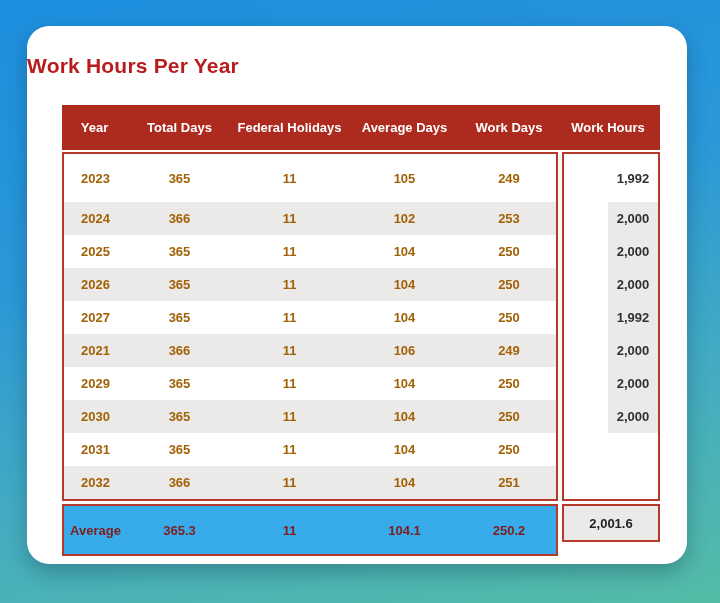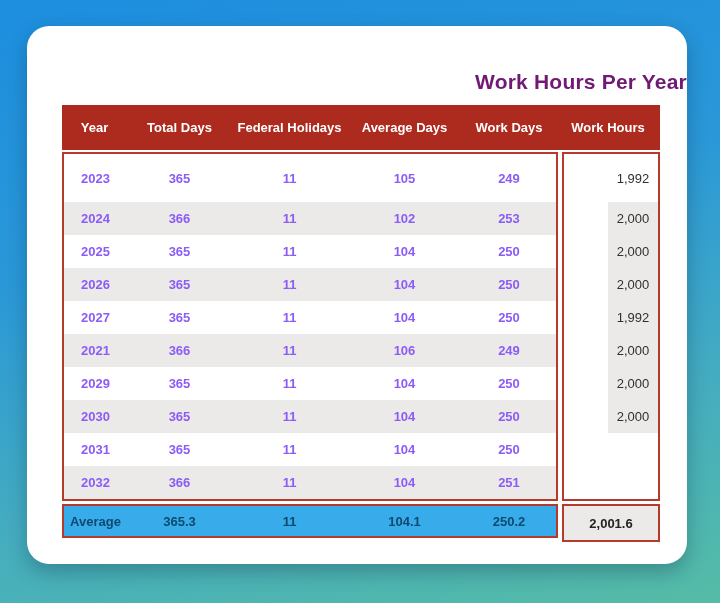--- a/index.html
+++ b/index.html
@@ -12,25 +12,25 @@
   .card {
     position: absolute;
     left: 27px; top: 26px;
     width: 660px; height: 538px;
     background: #ffffff;
     border-radius: 22px;
     box-shadow: 0 8px 20px rgba(10, 40, 60, 0.30);
   }
   .title {
     position: absolute;
-    top: 44px; left: 0; right: 0;
-    text-align: right;
+    top: 28px; left: 0; right: 0;
+    text-align: left;
     font-size: 21px;
     font-weight: 700;
-    color: #701a75;
+    color: #b91c1c;
     letter-spacing: 0.2px;
   }
   .table-wrap {
     position: absolute;
     left: 35px; top: 79px;
     width: 598px;
     border-radius: 6px;
   }
   .thead {
     display: grid;
@@ -54,59 +54,59 @@
     background: #ffffff;
   }
   .trow {
     display: grid;
     grid-template-columns: 63px 105px 115px 115px 94px;
     height: 33px;
     align-items: center;
     text-align: center;
     font-size: 13px;
     font-weight: 700;
-    color: #8b5cf6;
+    color: #a16207;
     background: #ffffff;
   }
   .trow.alt { background: #eceae8; }
   .trow.first { height: 48px; }
   .hours-box {
     width: 98px;
     border: 2px solid #b63a2c;
     background: #ffffff;
   }
   .hcell {
     height: 33px;
     display: flex;
     align-items: center;
     justify-content: center;
     font-size: 13px;
-    font-weight: 400;
+    font-weight: 700;
     color: #303030;
     margin-left: 44px;
   }
   .hcell.gray { background: #eceae8; }
   .hcell.first { height: 48px; }
   .avg-row {
     display: flex;
     gap: 4px;
     margin-top: 3px;
   }
   .avg-main {
     width: 496px;
-    height: 34px;
+    height: 52px;
     border: 2px solid #b63a2c;
     background: #38acea;
     display: grid;
     grid-template-columns: 63px 105px 115px 115px 94px;
     align-items: center;
     text-align: center;
     font-size: 13px;
     font-weight: 700;
-    color: #0c4a6e;
+    color: #7f1d1d;
   }
   .avg-hours {
     width: 98px;
     height: 38px;
     border: 2px solid #b63a2c;
     background: #eceae8;
     display: flex;
     align-items: center;
     justify-content: center;
     font-size: 13px;

